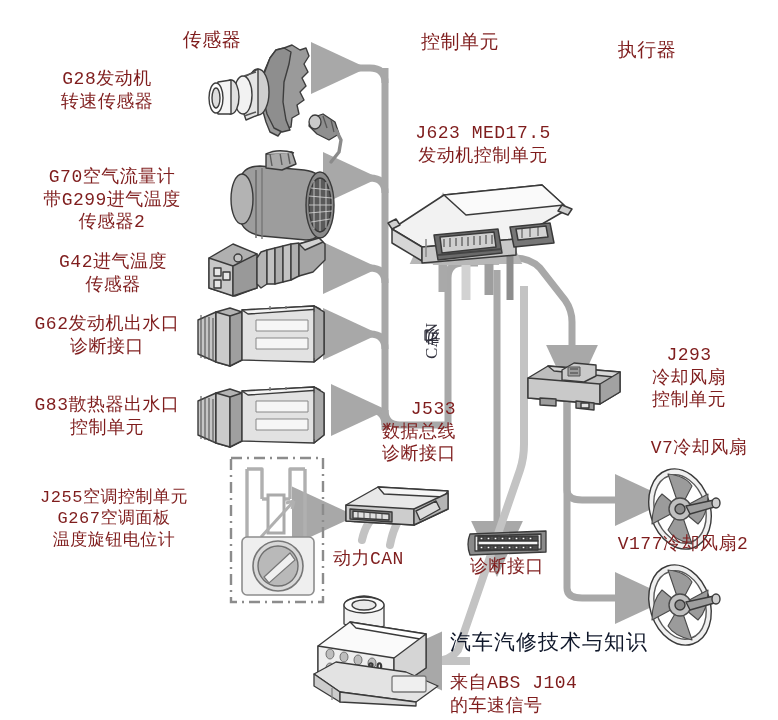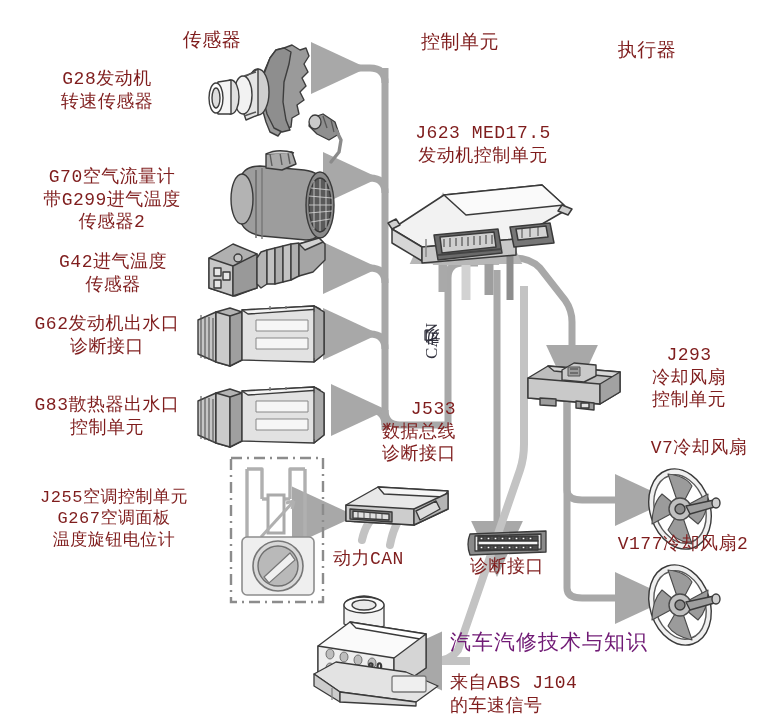--- a/index.html
+++ b/index.html
@@ -38,21 +38,21 @@
     font-size: 17px;
     writing-mode: vertical-rl;
     transform: rotate(180deg);
     color: #33333f;
     font-family: "Liberation Serif", "DejaVu Serif", serif;
   }
   .wm {
     position: absolute;
     font-family: Liberation Sans, sans-serif;
     font-size: 21px;
-    color: #701a75;
+    color: #0f172a;
     letter-spacing: 1px;
   }
   svg.layer {
     position: absolute;
     left: 0; top: 0;
     width: 778px;
     height: 720px;
     pointer-events: none;
   }
   svg.art { position: absolute; overflow: visible; }

